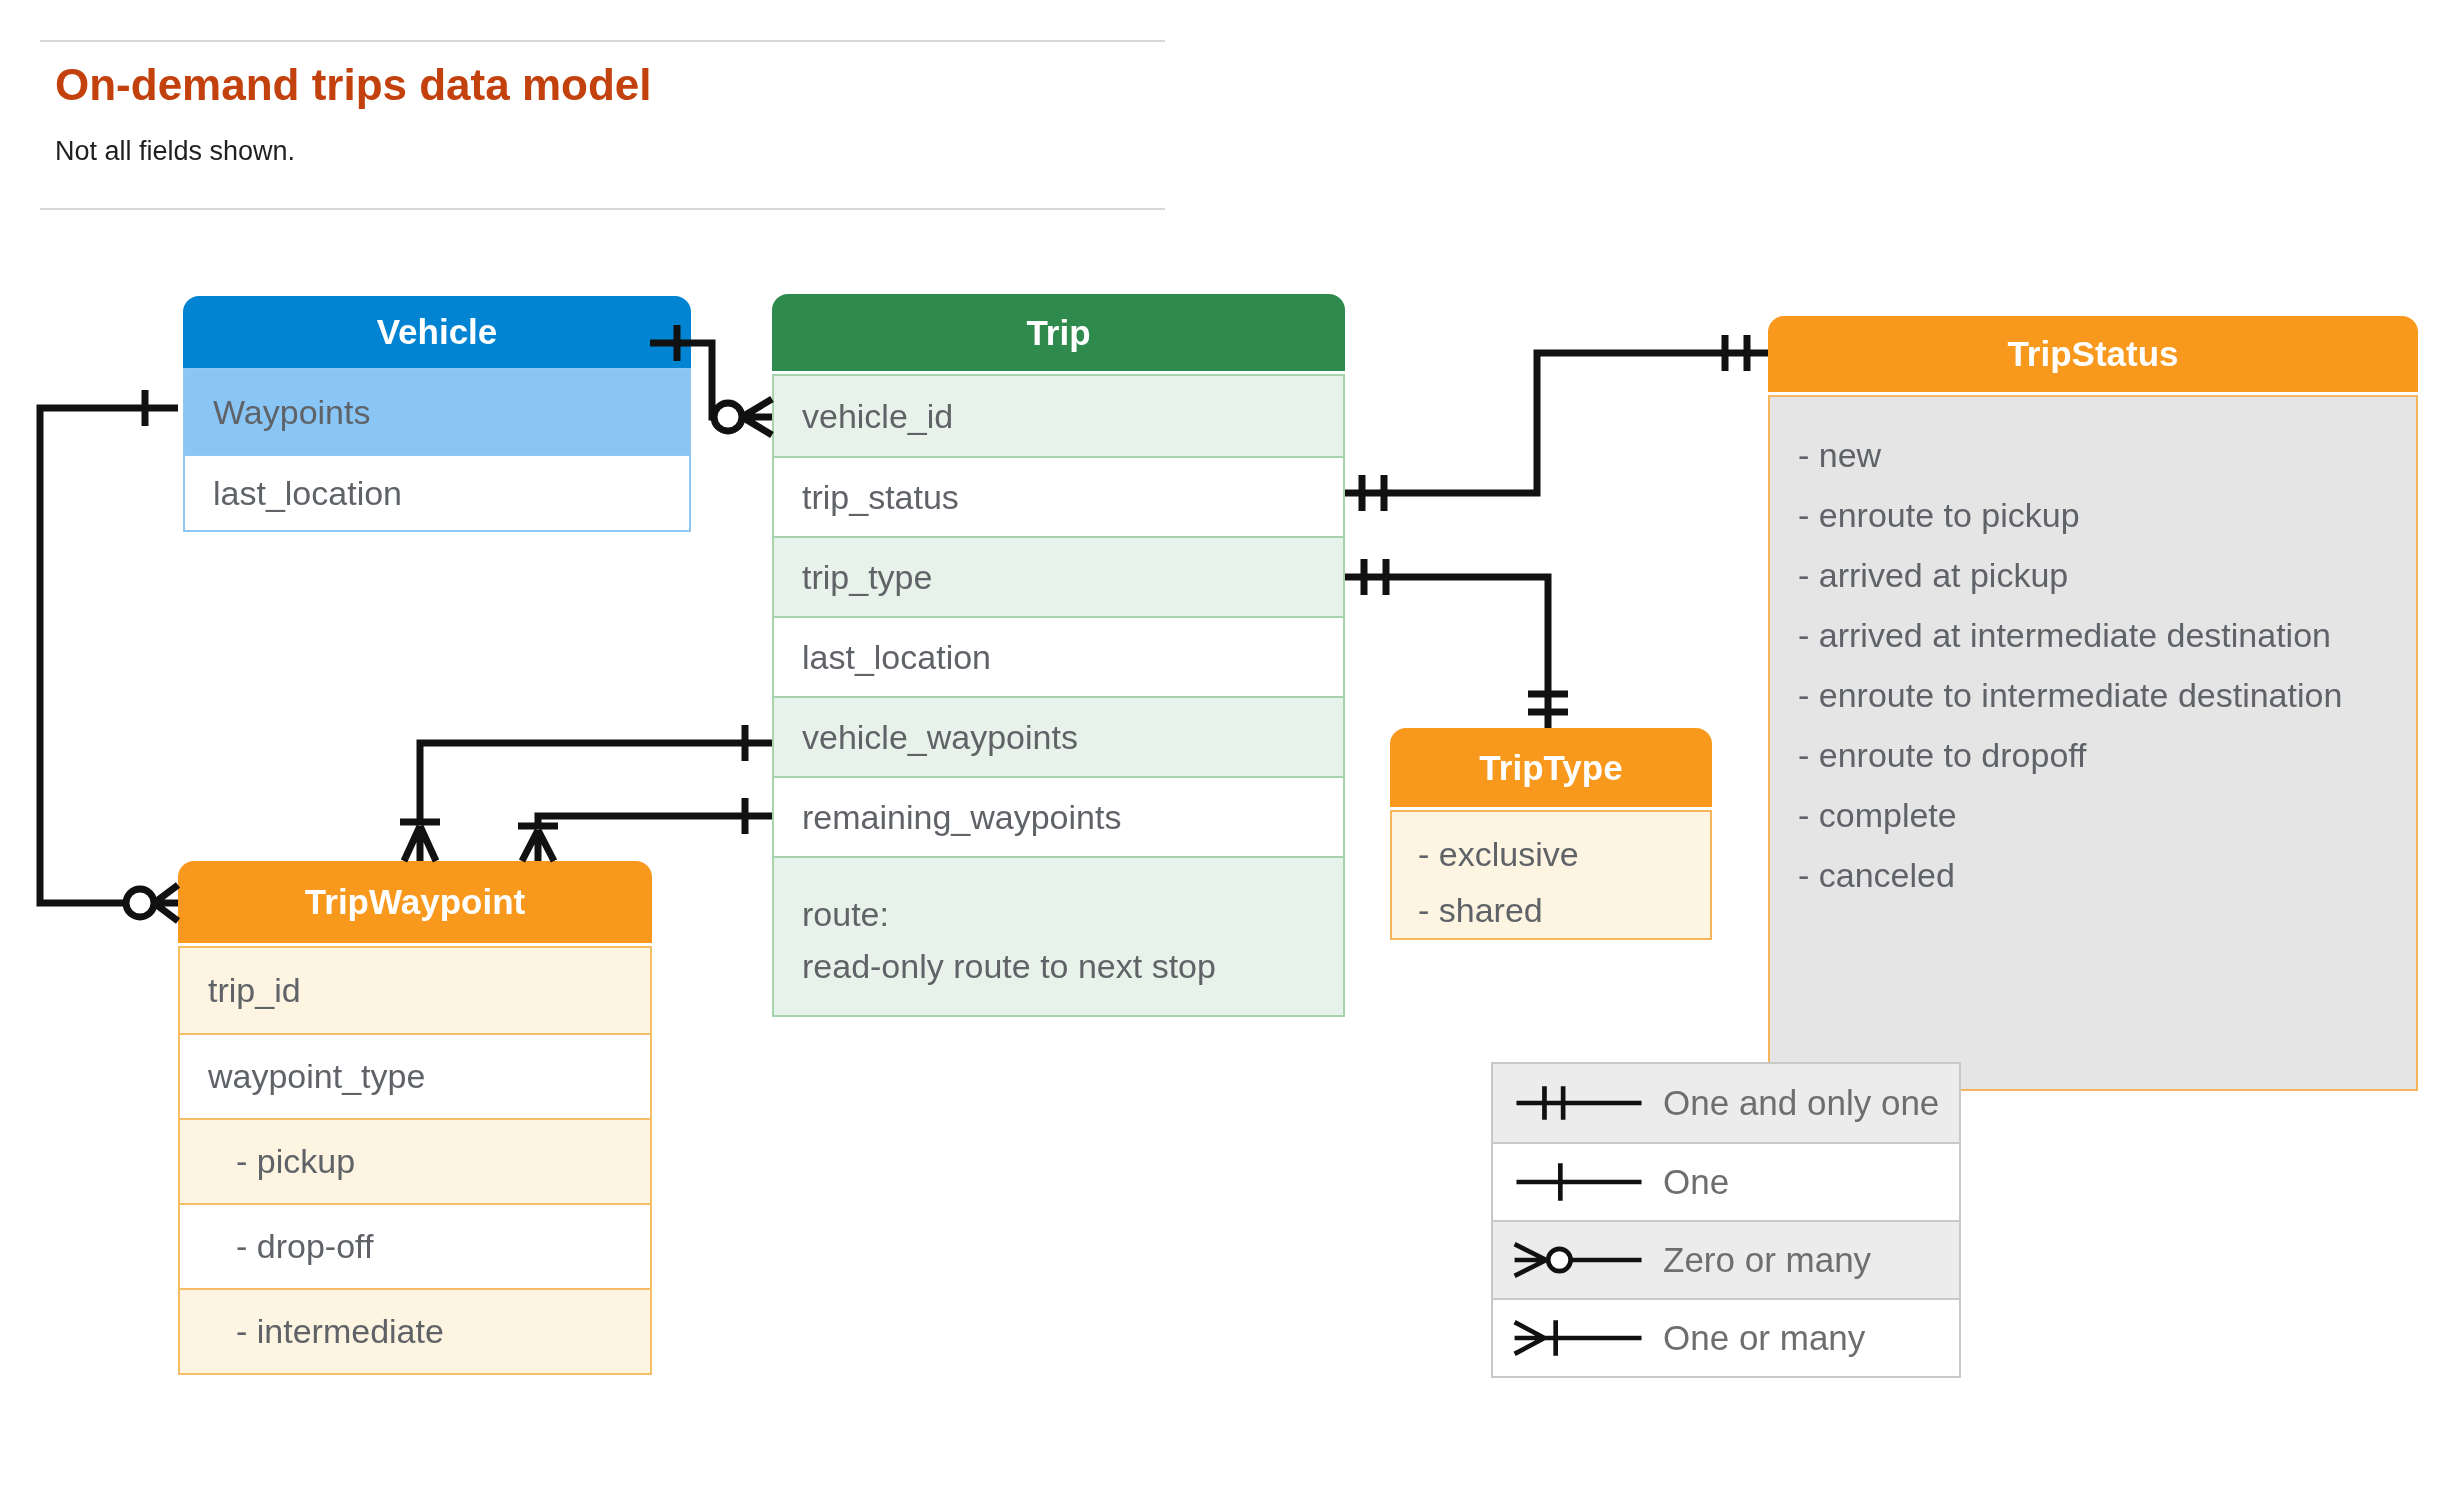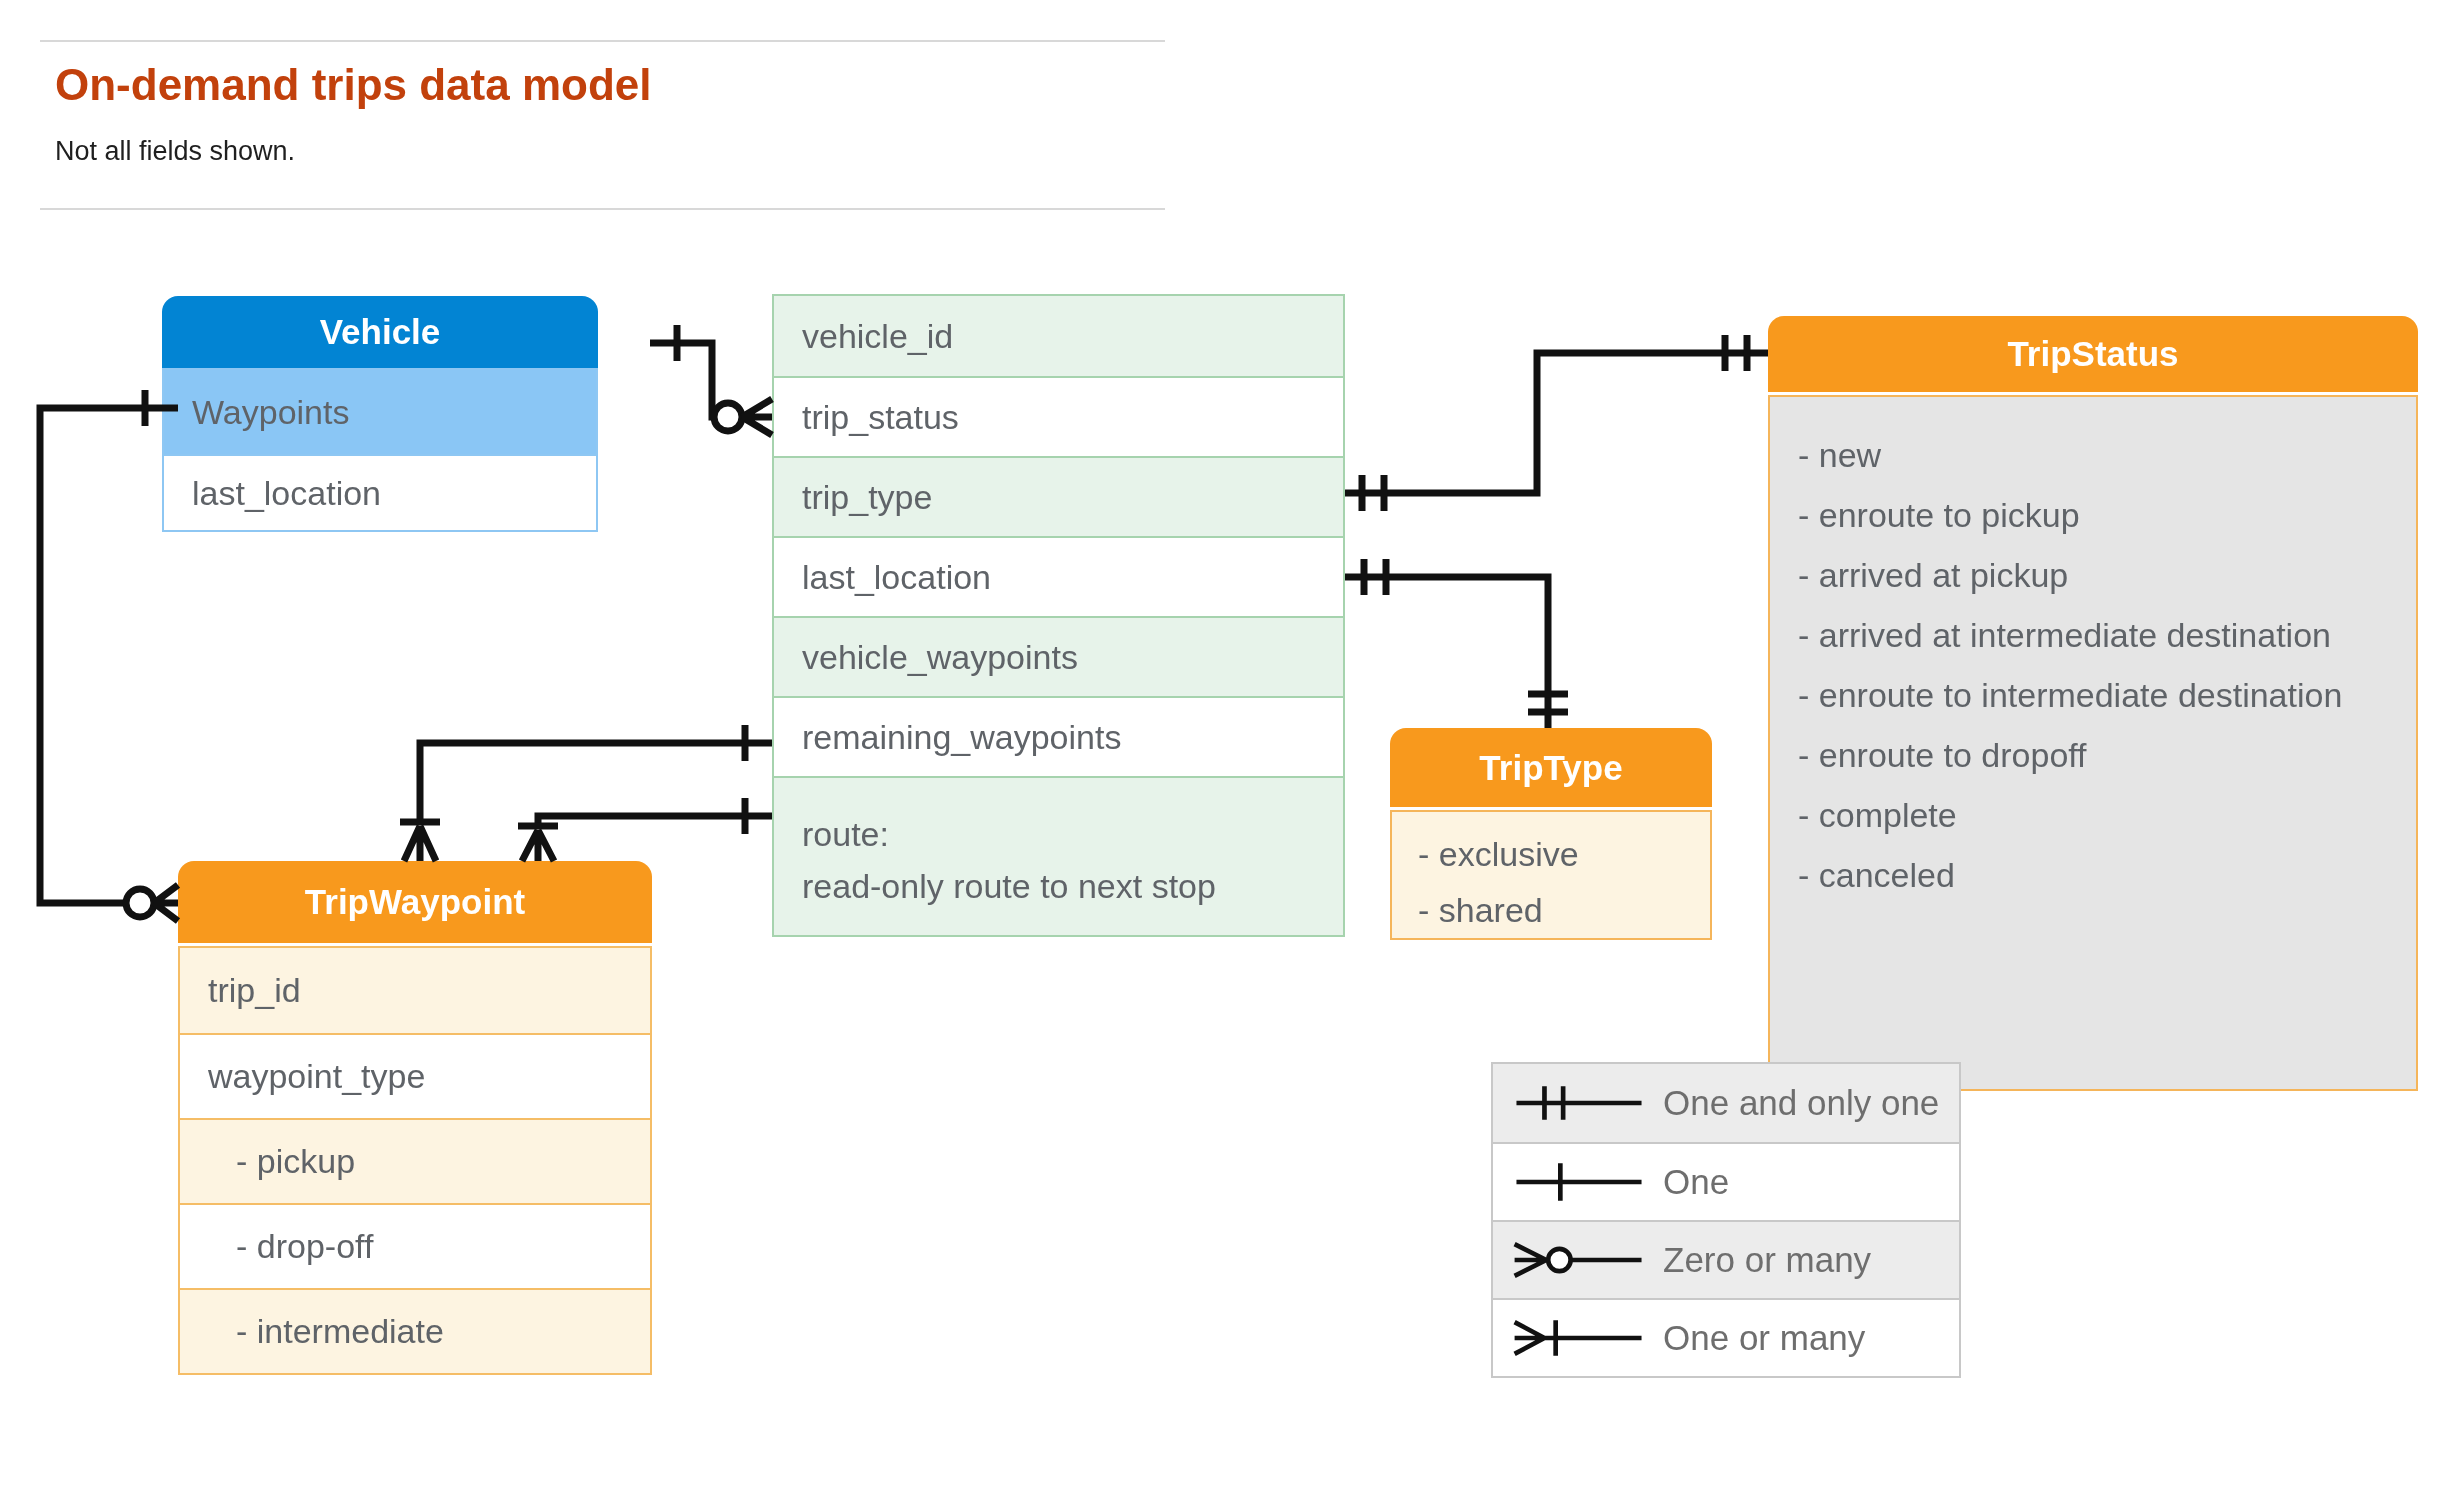--- a/index.html
+++ b/index.html
@@ -13,21 +13,21 @@
   .entity{position:absolute;box-sizing:border-box;}
   .hdr{box-sizing:border-box;display:flex;align-items:center;justify-content:center;
        border-radius:16px 16px 0 0;color:#fff;font-weight:bold;font-size:35px;}
   .tbody{box-sizing:border-box;}
   .row{box-sizing:border-box;display:flex;align-items:center;padding-left:28px;
        font-size:34px;color:#5f6368;}
   .row.indent{padding-left:56px;}
   .line{font-size:34px;color:#5f6368;}
 
   
-  .vehicle{left:162px;top:296px;width:436px;}
+  .vehicle{left:183px;top:296px;width:508px;}
   .vehicle .hdr{height:72px;background:#0284d3;}
   .vehicle .tbody{border:2px solid #8ec7f3;}
   .vehicle .row-waypoints{height:84px;background:#8ac6f5;}
   .vehicle .row-last{height:76px;background:#fff;border-top:2px solid #8ec7f3;}
 
   
   .trip{left:772px;top:294px;width:573px;}
   .trip .hdr{height:80px;background:#2f8b4d;border-bottom:3px solid #fff;}
   .trip .tbody{border:2px solid #a6d3ae;}
   .trip .row{height:80px;}
@@ -89,20 +89,21 @@
 
   <div class="entity vehicle">
     <div class="hdr">Vehicle</div>
     <div class="tbody">
       <div class="row row-waypoints">Waypoints</div>
       <div class="row row-last">last_location</div>
     </div>
   </div>
 
   <div class="entity trip">
+    <div class="hdr">Trip</div>
     <div class="tbody">
       <div class="row">vehicle_id</div>
       <div class="row">trip_status</div>
       <div class="row">trip_type</div>
       <div class="row">last_location</div>
       <div class="row">vehicle_waypoints</div>
       <div class="row">remaining_waypoints</div>
       <div class="row row-route">
         <div>route:</div>
         <div>read-only route to next stop</div>

